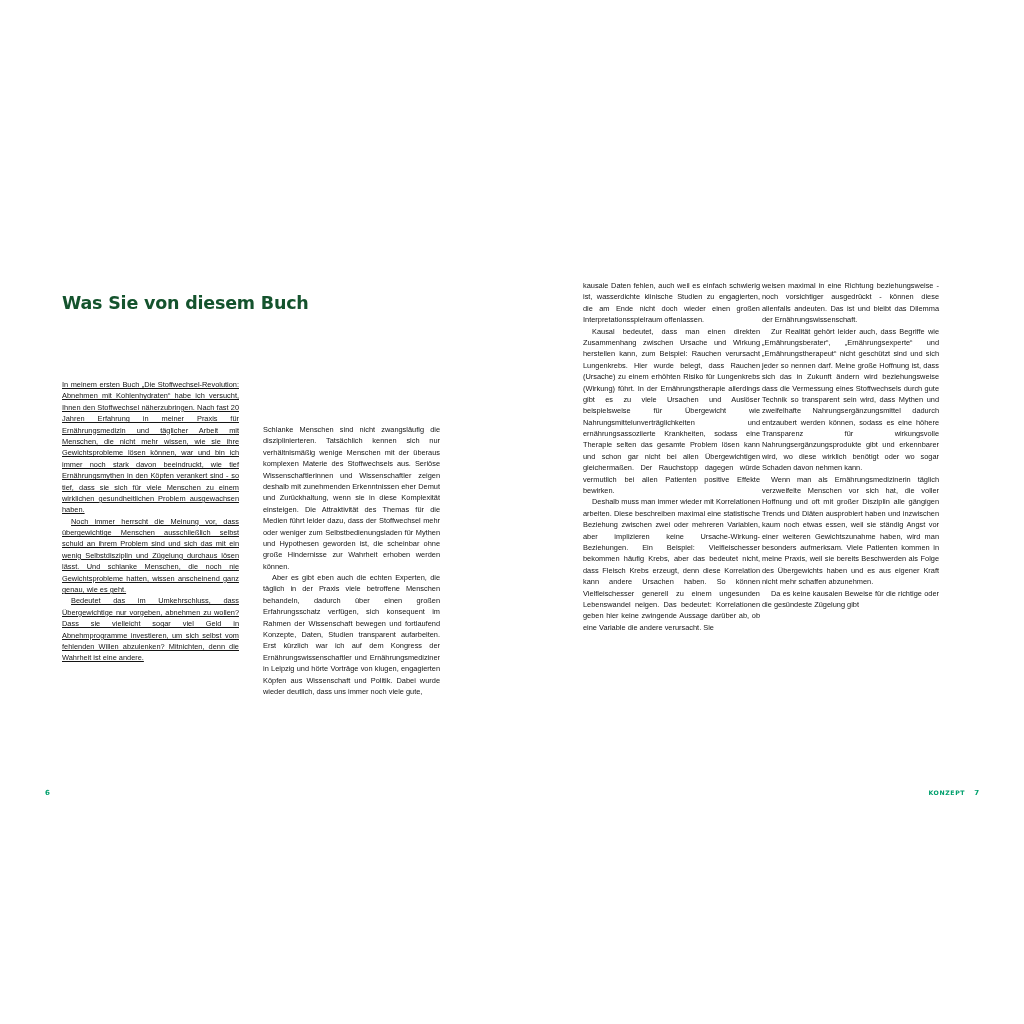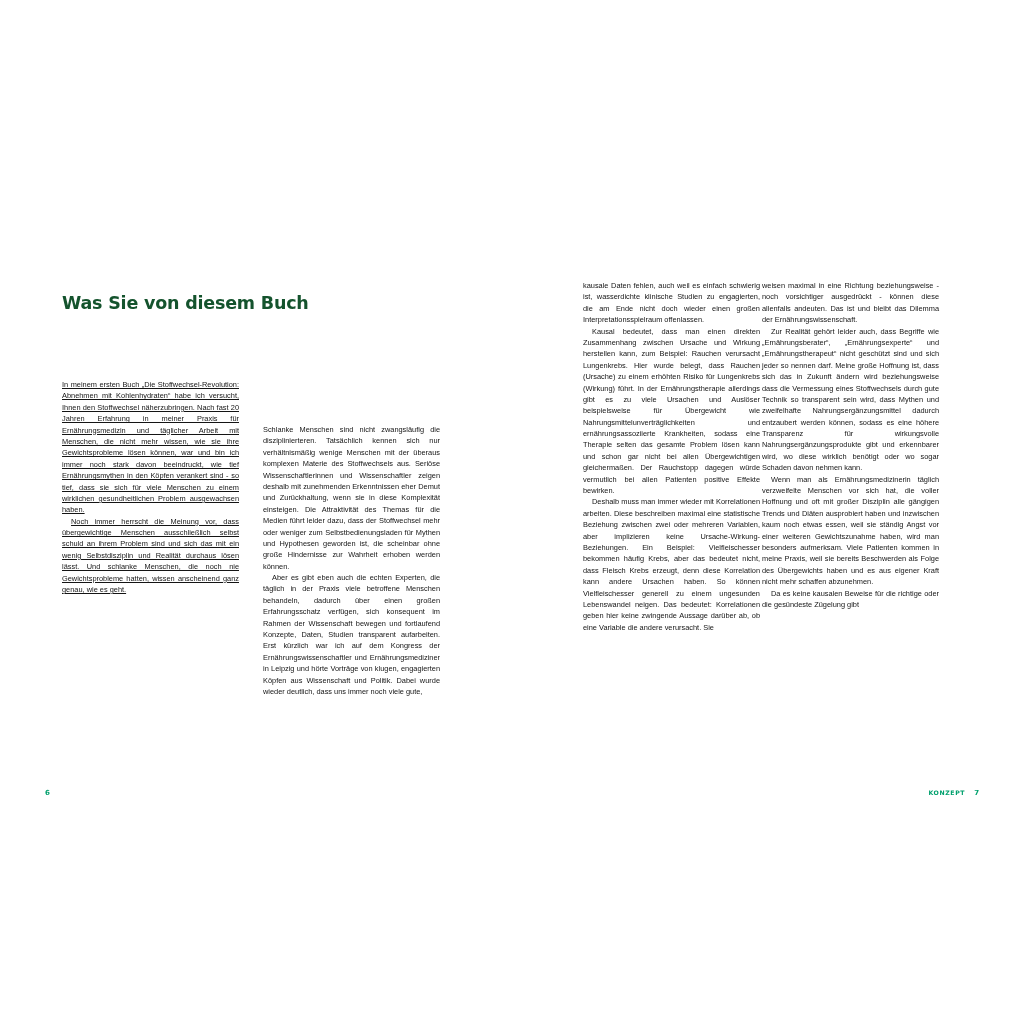--- a/index.html
+++ b/index.html
@@ -109,21 +109,22 @@
   <div class="page page-left"></div>
   <div class="page page-right"></div>
   <div class="gutter"></div>
 
   <h1 id="headline">
     <span class="l1">Was Sie von diesem Buch</span>
   </h1>
 
   <div class="col" id="col1">
     <p>In meinem ersten Buch „Die Stoffwechsel-Revolution: Abnehmen mit Kohlenhydraten“ habe ich versucht, Ihnen den Stoffwechsel näherzubringen. Nach fast 20 Jahren Erfahrung in meiner Praxis für Ernährungsmedizin und täglicher Arbeit mit Menschen, die nicht mehr wissen, wie sie ihre Gewichtsprobleme lösen können, war und bin ich immer noch stark davon beeindruckt, wie tief Ernährungsmythen in den Köpfen verankert sind - so tief, dass sie sich für viele Menschen zu einem wirklichen gesundheitlichen Problem ausgewachsen haben.</p>
-    <p>Noch immer herrscht die Meinung vor, dass übergewichtige Menschen ausschließlich selbst schuld an ihrem Problem sind und sich das mit ein wenig Selbstdisziplin und Realität durchaus lösen lässt. Und schlanke Menschen, die noch nie Gewichtsprobleme hatten, wissen anscheinend ganz genau, wie es geht.</p>
+    <p>Noch immer herrscht die Meinung vor, dass übergewichtige Menschen ausschließlich selbst schuld an ihrem Problem sind und sich das mit ein wenig Selbstdisziplin und Zügelung durchaus lösen lässt. Und schlanke Menschen, die noch nie Gewichtsprobleme hatten, wissen anscheinend ganz genau, wie es geht.</p>
+    <p>Bedeutet das im Umkehrschluss, dass Übergewichtige nur vorgeben, abnehmen zu wollen? Dass sie vielleicht sogar viel Geld in Abnehmprogramme investieren, um sich selbst vom fehlenden Willen abzulenken? Mitnichten, denn die Wahrheit ist eine andere.</p>
   </div>
 
   <div class="col" id="col2">
     <p>Schlanke Menschen sind nicht zwangsläufig die disziplinierteren. Tatsächlich kennen sich nur verhältnismäßig wenige Menschen mit der überaus komplexen Materie des Stoffwechsels aus. Seriöse Wissenschaftlerinnen und Wissenschaftler zeigen deshalb mit zunehmenden Erkenntnissen eher Demut und Zurückhaltung, wenn sie in diese Komplexität einsteigen. Die Attraktivität des Themas für die Medien führt leider dazu, dass der Stoffwechsel mehr oder weniger zum Selbstbedienungsladen für Mythen und Hypothesen geworden ist, die scheinbar ohne große Hindernisse zur Wahrheit erhoben werden können.</p>
     <p>Aber es gibt eben auch die echten Experten, die täglich in der Praxis viele betroffene Menschen behandeln, dadurch über einen großen Erfahrungsschatz verfügen, sich konsequent im Rahmen der Wissenschaft bewegen und fortlaufend Konzepte, Daten, Studien transparent aufarbeiten. Erst kürzlich war ich auf dem Kongress der Ernährungswissenschaftler und Ernährungsmediziner in Leipzig und hörte Vorträge von klugen, engagierten Köpfen aus Wissenschaft und Politik. Dabei wurde wieder deutlich, dass uns immer noch viele gute,</p>
   </div>
 
   <div class="col" id="col3">
     <p>kausale Daten fehlen, auch weil es einfach schwierig ist, wasserdichte klinische Studien zu engagierten, die am Ende nicht doch wieder einen großen Interpretationsspielraum offenlassen.</p>
     <p>Kausal bedeutet, dass man einen direkten Zusammenhang zwischen Ursache und Wirkung herstellen kann, zum Beispiel: Rauchen verursacht Lungenkrebs. Hier wurde belegt, dass Rauchen (Ursache) zu einem erhöhten Risiko für Lungenkrebs (Wirkung) führt. In der Ernährungstherapie allerdings gibt es zu viele Ursachen und Auslöser beispielsweise für Übergewicht wie Nahrungsmittelunverträglichkeiten und ernährungsassoziierte Krankheiten, sodass eine Therapie selten das gesamte Problem lösen kann und schon gar nicht bei allen Übergewichtigen gleichermaßen. Der Rauchstopp dagegen würde vermutlich bei allen Patienten positive Effekte bewirken.</p>

